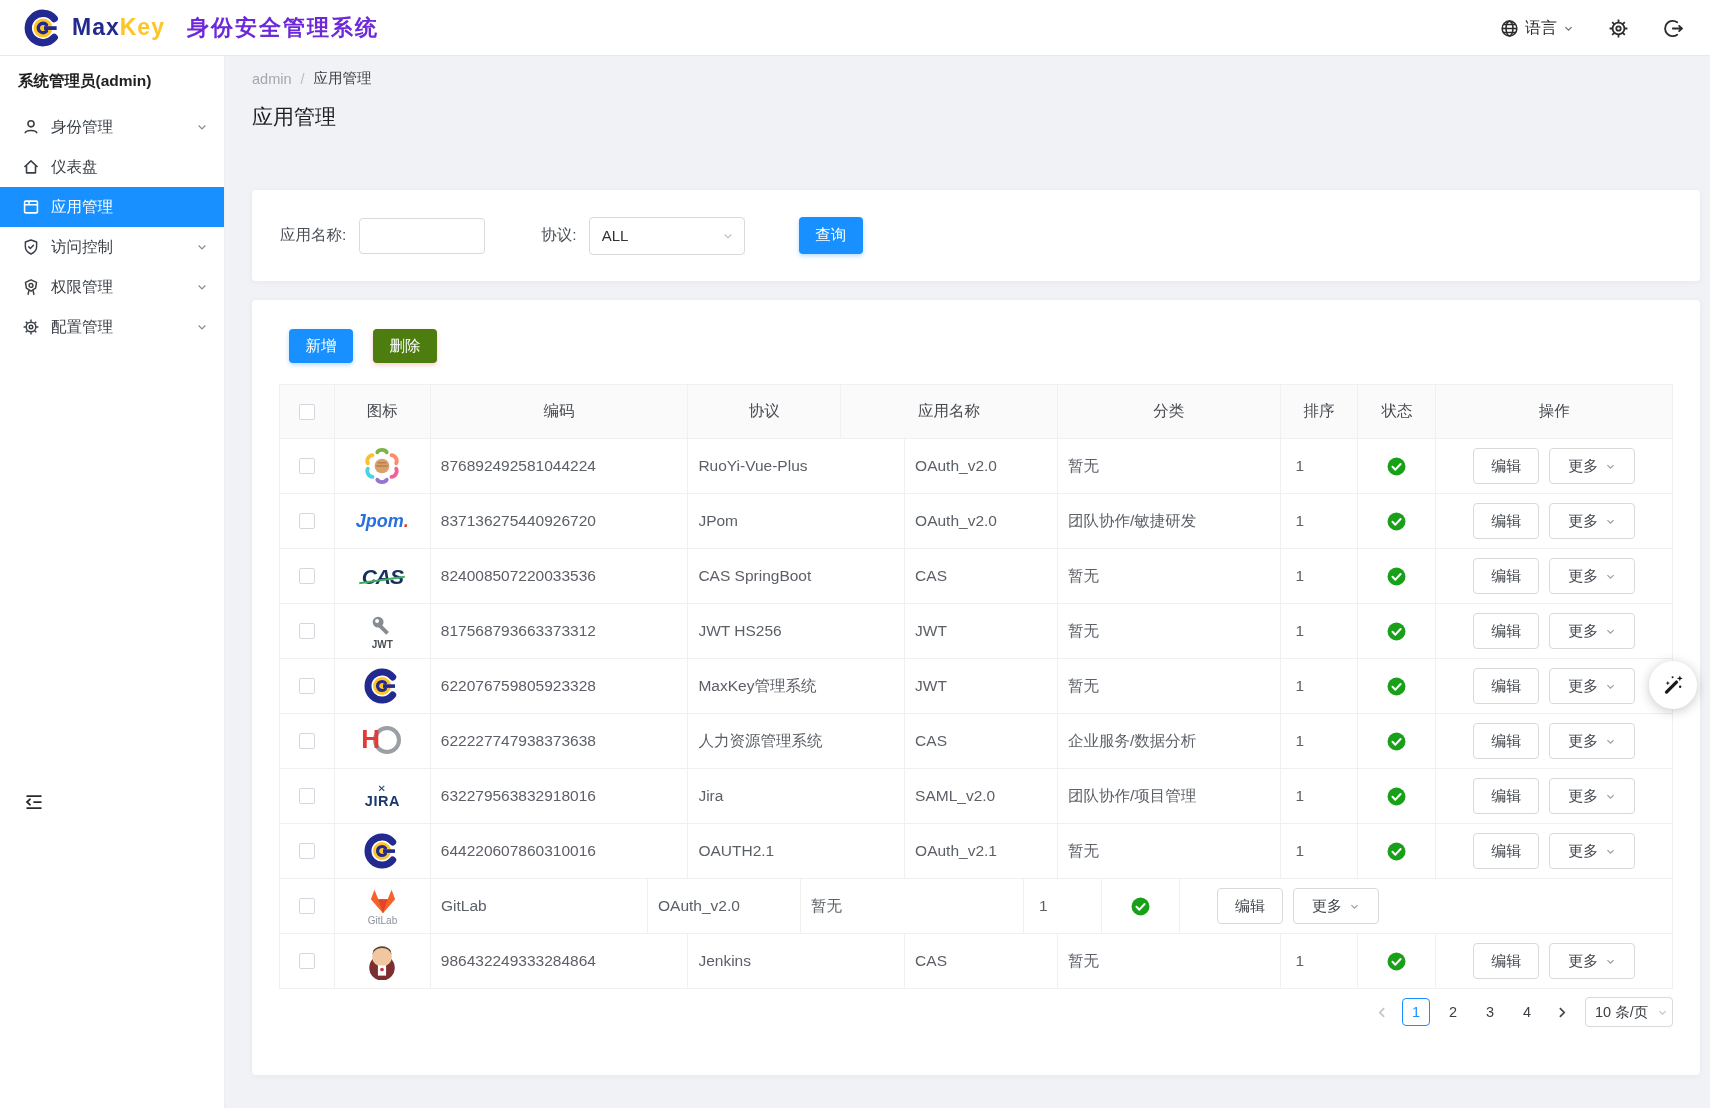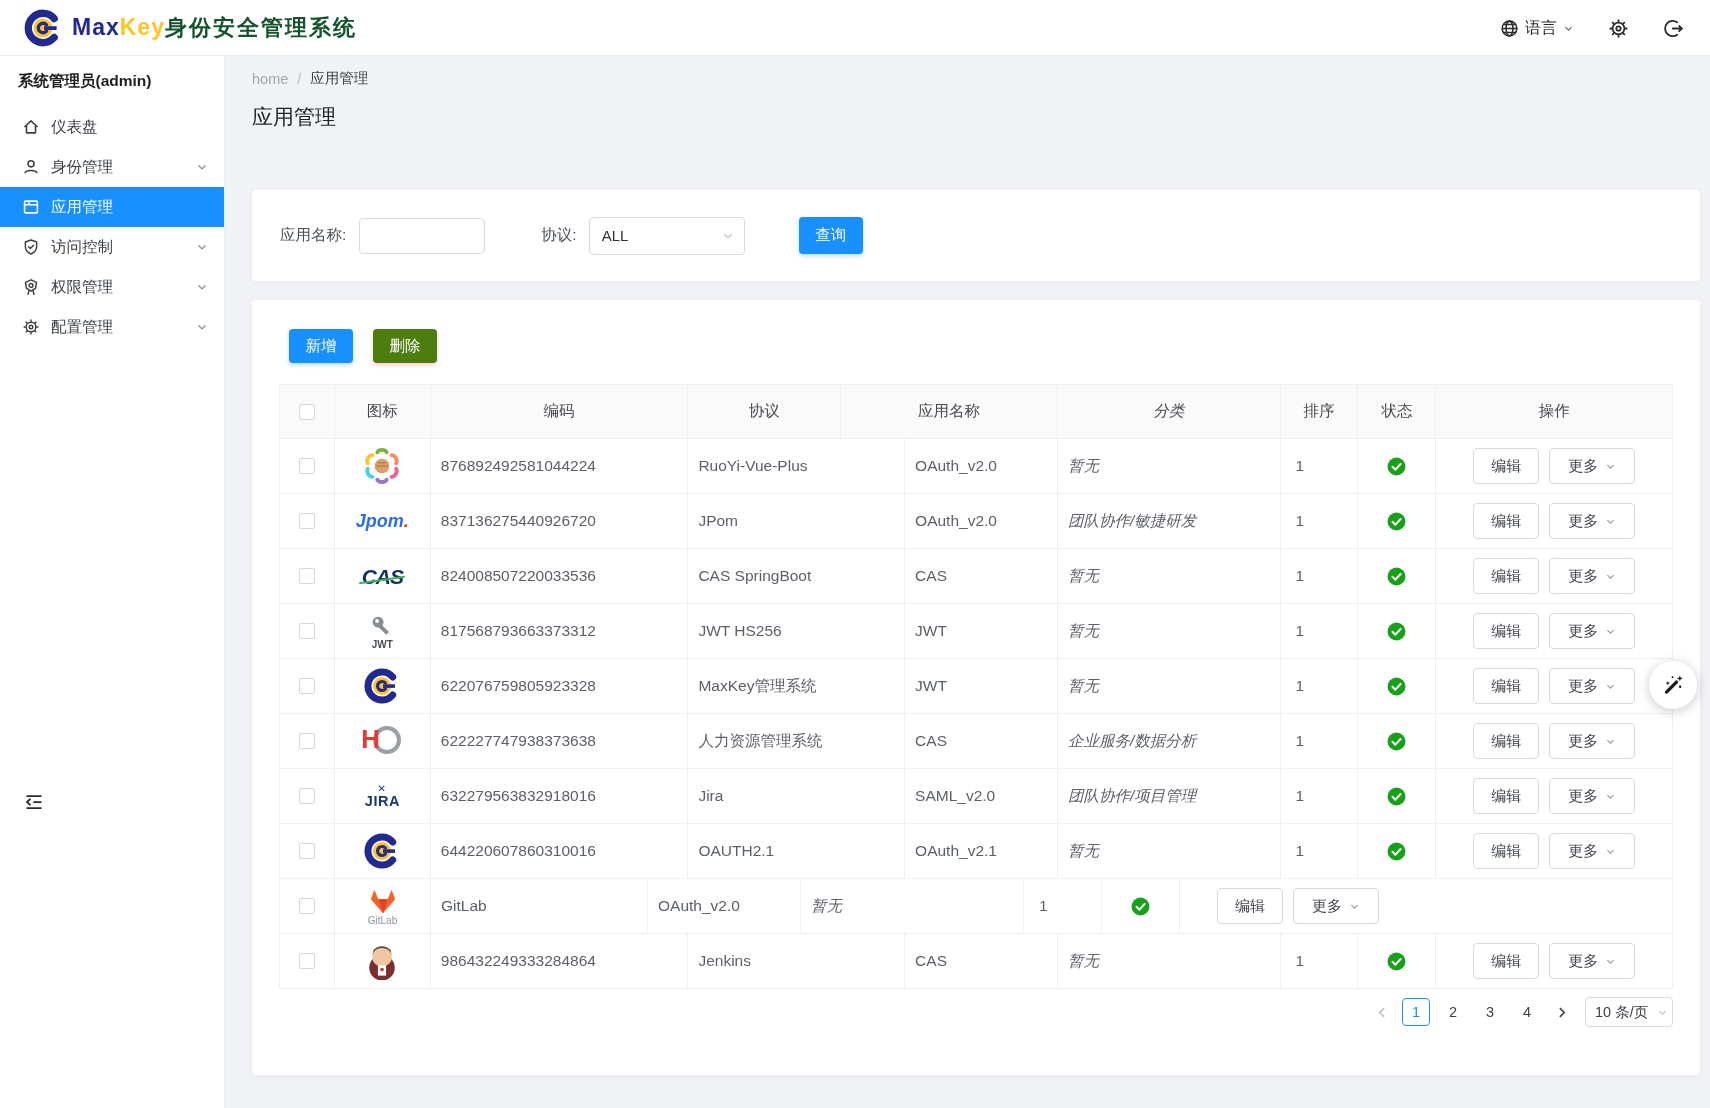--- a/index.html
+++ b/index.html
@@ -12,21 +12,21 @@
   
   .app-header{
     position:absolute; top:0; left:0; width:1710px; height:56px;
     background:#fff; border-bottom:1px solid #e9e9eb;
     display:flex; align-items:center; z-index:20;
   }
   .brand{ display:flex; align-items:center; padding-left:22px; gap:8px;}
   .brand-name{ font-size:23px; font-weight:bold; letter-spacing:1px; }
   .brand-max{ color:#232a8f; }
   .brand-key{ color:#ffc425; }
-  .brand-sub{ font-size:22px; font-weight:bold; color:#14532d; margin-left:0; letter-spacing:2px;}
+  .brand-sub{ font-size:22px; font-weight:bold; color:#6d28d9; margin-left:22px; letter-spacing:2px;}
   .header-right{ position:absolute; right:26px; top:0; height:56px; display:flex; align-items:center; gap:34px;}
   .lang-switch{ display:flex; align-items:center; gap:6px; color:#2b2b2b; cursor:pointer; font-size:16px;}
   .hdr-icon{ color:#2b2b2b; display:flex; align-items:center; cursor:pointer;}
   
   .sidebar{
     position:absolute; top:56px; left:0; width:225px; height:1052px;
     background:#fff; border-right:1px solid #ebedf0; z-index:10;
   }
   .side-user{ height:50px; display:flex; align-items:center; padding:0 18px;
     font-weight:bold; font-size:15.5px; color:#1f1f1f;}
@@ -69,21 +69,21 @@
   .tr.head{ background:#fafafa; height:54px;}
   .tr.body-row{ height:55px; }
   .td,.th{ display:flex; align-items:center; border-right:1px solid #f0f0f0; overflow:hidden;}
   .td:last-child,.th:last-child{ border-right:none; }
   .th{ justify-content:center; color:#46494f; font-size:15.5px;}
   .c-check{ width:55px; justify-content:center;}
   .c-icon{ width:96px; justify-content:center;}
   .c-id{ width:258px; padding-left:10px;}
   .c-name{ width:217px; padding-left:10px;}
   .c-proto{ width:153px; padding-left:10px;}
-  .c-cat{ width:223px; padding-left:10px;font-style:italic;}
+  .c-cat{ width:223px; padding-left:10px;}
   .c-sort{ width:78px; padding-left:15px;}
   .c-status{ width:78px; justify-content:center;}
   .c-action{ width:236px; justify-content:center; gap:10px;}
   .td{ color:#5b5f66; font-size:15.5px;}
   .checkbox{ width:16px; height:16px; border:1px solid #d4d7dc; border-radius:2px; background:#fff; cursor:pointer;}
   .btn-outline{ height:36px; background:#fff; border:1px solid #d9d9d9; border-radius:4px;
     color:#43474d; font-size:15px; cursor:pointer; display:inline-flex; align-items:center;
     justify-content:center; gap:7px; font-family:inherit;}
   .btn-edit{ width:66px; }
   .btn-more{ width:86px; }
@@ -160,36 +160,36 @@
       </svg>
     </div>
   </div>
 </div>
 
 <div class="sidebar">
   <div class="side-user">系统管理员(admin)</div>
   <div class="side-menu">
 
     <div class="side-item">
-      <svg class="icn" viewBox="0 0 16 16" fill="none" stroke="currentColor" stroke-width="1.4" stroke-linejoin="round">
-        <path d="M2.2 8 L8 2.6 L13.8 8"></path>
-          <path d="M4 6.6 V13.2 H12 V6.6"></path>
-      </svg>
-      <span>仪表盘</span>
-    </div>
-
-    <div class="side-item">
       <svg class="icn" viewBox="0 0 16 16" fill="none" stroke="currentColor" stroke-width="1.4">
         <circle cx="8" cy="5.2" r="2.7"></circle>
           <path d="M2.8 13.6 C2.8 10.2 13.2 10.2 13.2 13.6"></path>
       </svg>
       <span>身份管理</span>
       <svg class="chev" viewBox="0 0 16 16" fill="none" stroke="currentColor" stroke-width="1.8">
           <path d="M3.5 6 L8 10.5 L12.5 6"></path>
         </svg>
+    </div>
+
+    <div class="side-item">
+      <svg class="icn" viewBox="0 0 16 16" fill="none" stroke="currentColor" stroke-width="1.4" stroke-linejoin="round">
+        <path d="M2.2 8 L8 2.6 L13.8 8"></path>
+          <path d="M4 6.6 V13.2 H12 V6.6"></path>
+      </svg>
+      <span>仪表盘</span>
     </div>
 
     <div class="side-item active">
       <svg class="icn" viewBox="0 0 16 16" fill="none" stroke="currentColor" stroke-width="1.4">
         <rect x="2.3" y="2.8" width="11.4" height="10.4" rx="1"></rect>
           <path d="M2.3 6 H13.7 M6.2 2.8 V6"></path>
       </svg>
       <span>应用管理</span>
     </div>
 
@@ -233,21 +233,21 @@
   <div class="fold-btn">
     <svg viewBox="0 0 16 16" width="20" height="20" fill="none" stroke="currentColor" stroke-width="1.4" stroke-linecap="round">
       <path d="M2.5 3.2 H13.5 M8 8 H13.5 M2.5 12.8 H13.5 M4.8 5.8 L2.4 8 L4.8 10.2"></path>
     </svg>
   </div>
 </div>
 
 <div class="main">
 
   <div class="breadcrumb">
-    <span class="bc-home">home</span>
+    <span class="bc-home">admin</span>
     <span class="bc-sep">/</span>
     <span class="bc-cur">应用管理</span>
   </div>
 
   <div class="page-title">应用管理</div>
 
   <div class="card filter-card">
     <span class="f-label">应用名称:</span>
     <input class="f-input" type="text" value="" style="">
     <span class="f-label f-label2">协议:</span>

